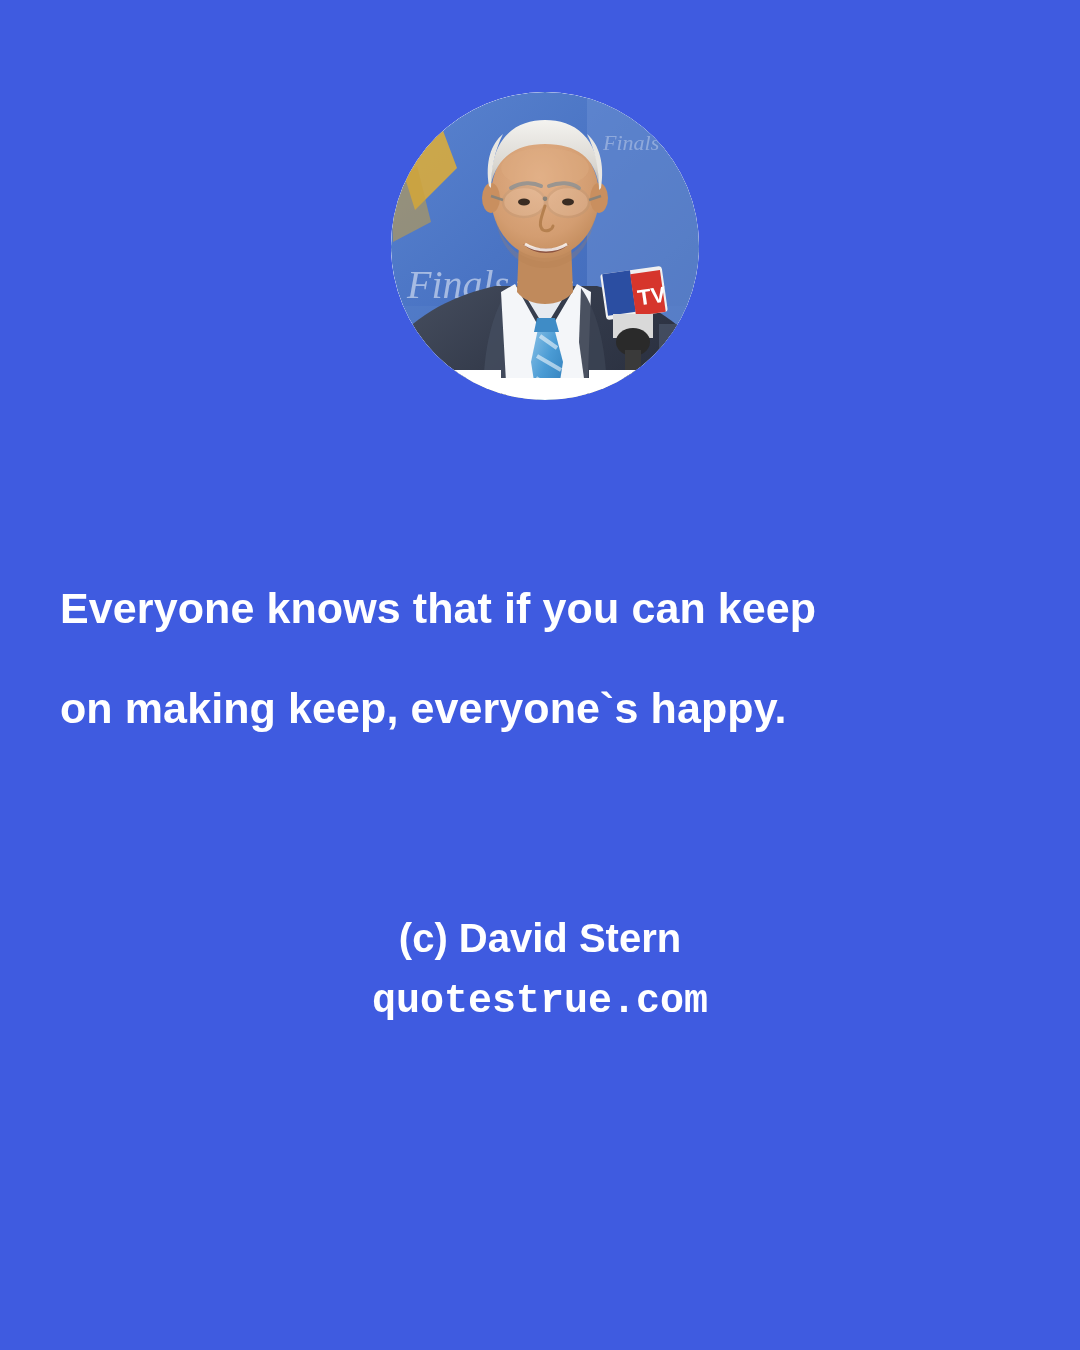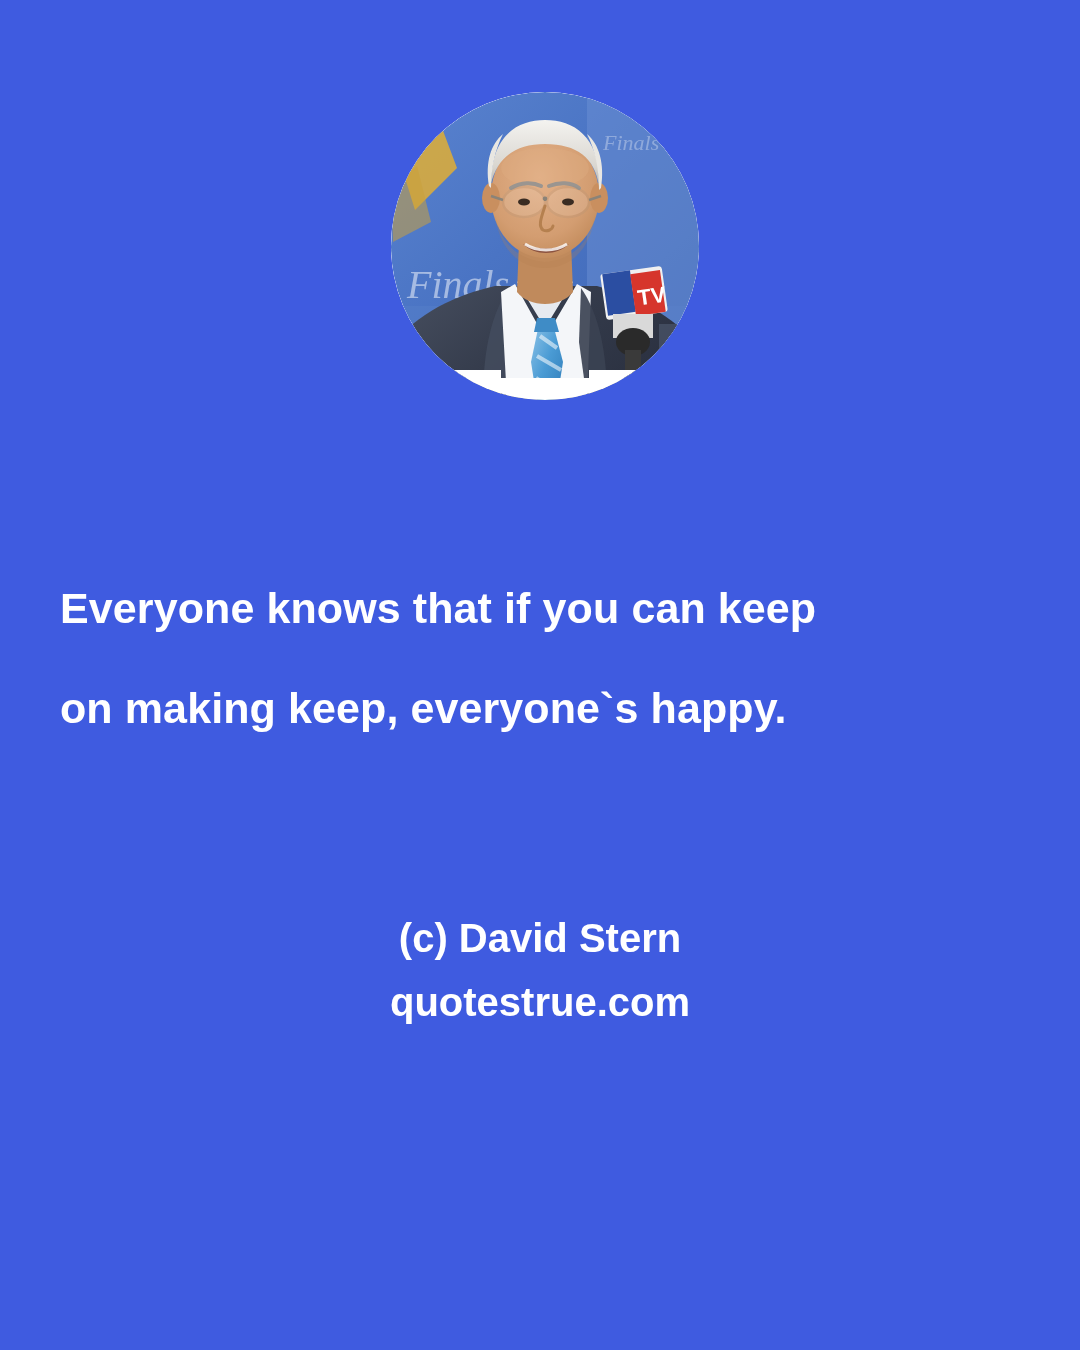--- a/index.html
+++ b/index.html
@@ -72,21 +72,21 @@
     line-height: 56px;
     margin-top: 36px;
   }
   .source {
     position: absolute;
     left: 0;
     right: 0;
     top: 974px;
     text-align: center;
     color: #ffffff;
-    font-family: Liberation Sans, sans-serif;
+    font-family: Liberation Mono, monospace;
     font-weight: bold;
     font-size: 40px;
     line-height: 56px;
   }
 </style>
 </head>
 <body>
 
 <div class="card">
 

